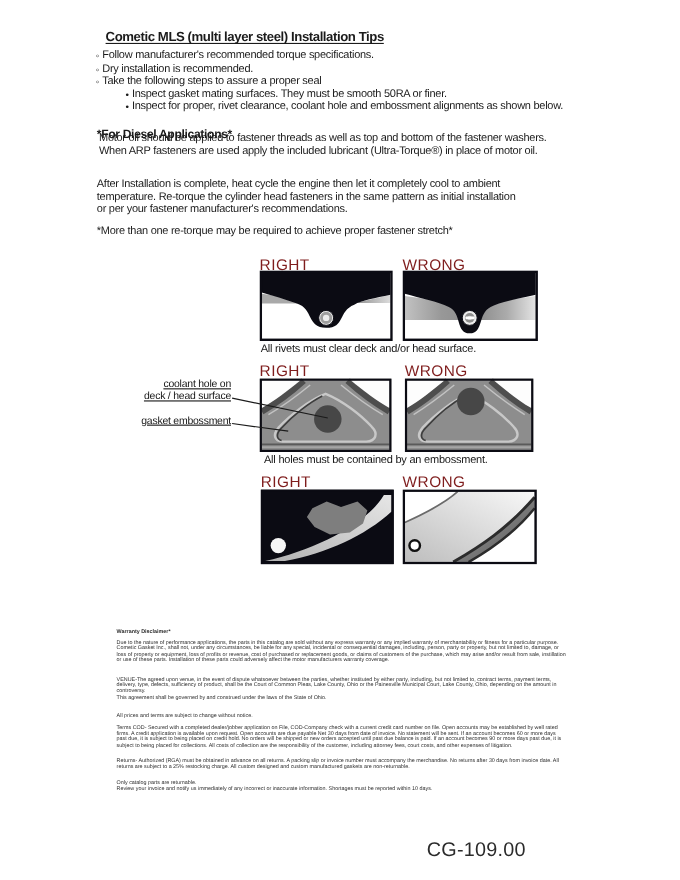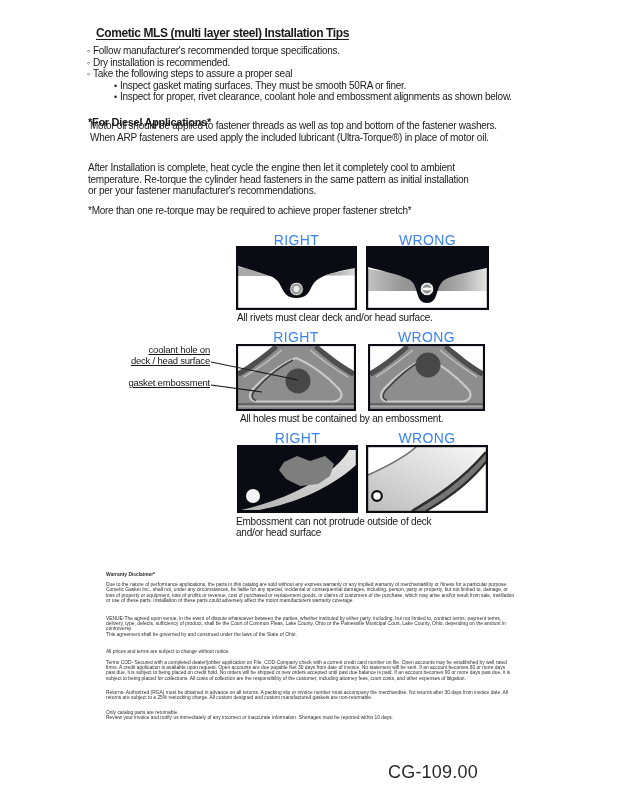--- a/index.html
+++ b/index.html
@@ -6,21 +6,21 @@
   .page{position:relative;width:618px;height:800px;background:#ffffff;overflow:hidden;
         font-family:"Liberation Sans","DejaVu Sans",sans-serif;color:#1b1b1b;padding-left:40px;}
   .abs{position:absolute;}
   .title{left:96px;top:26px;font-size:12px;font-weight:bold;letter-spacing:-0.4px;
          text-decoration:underline;text-underline-offset:2px;margin:0;white-space:nowrap;}
   .tip{display:flex;align-items:flex-start;font-size:10px;letter-spacing:-0.25px;
        line-height:11.5px;white-space:nowrap;}
   .tip .mark{flex:0 0 auto;margin-right:3px;font-size:9px;position:relative;top:0.5px;}
   .h2{font-size:11px;font-weight:bold;letter-spacing:-0.3px;margin:0;white-space:nowrap;}
   .para{font-size:10px;letter-spacing:-0.25px;line-height:11.5px;width:452px;white-space:pre-line;}
-  .dlabel{font-size:14px;letter-spacing:0.4px;text-align:center;color:#3b82f6;}
+  .dlabel{font-size:14px;letter-spacing:0.4px;color:#7f1d1d;}
   .caption{font-size:10px;letter-spacing:-0.2px;line-height:11px;color:#161616;white-space:pre-line;}
   .callout{font-size:9.5px;line-height:10.8px;letter-spacing:-0.2px;text-align:right;
            width:104px;white-space:pre-line;color:#161616;text-decoration:underline;}
   .dbox{display:block;}
   .warranty{left:106px;top:572px;width:409px;font-size:4.9px;line-height:5.2px;
             letter-spacing:0;color:#2e2e2e;}
   .warranty .whead{font-weight:bold;margin:0 0 5px 0;}
   .warranty p{margin:0;white-space:pre-line;}
   .warranty p:nth-of-type(1){margin-bottom:13px;}
   .warranty p:nth-of-type(2){margin-bottom:12px;}
@@ -186,22 +186,20 @@
     </defs>
     <path d="M2,30 C22,21 40,11 50,2 L118,2 L120,7 C95,36 70,52 46,66 L2,66 Z" fill="url(#g3wa)"></path>
     <path d="M120,7 C95,36 70,52 46,66 L60,66 C88,50 108,32 120,17 Z" fill="url(#g3wb)"></path>
     <path d="M120,7 C95,36 70,52 46,66" stroke="#2c2c2c" stroke-width="2.6" fill="none"></path>
     <path d="M120,17 C108,32 88,50 60,66" stroke="#2c2c2c" stroke-width="2.2" fill="none"></path>
     <path d="M2,30 C22,21 40,11 50,2" stroke="#6a6a6a" stroke-width="1.6" fill="none"></path>
     <circle cx="11" cy="51" r="4.8" fill="#ffffff" stroke="#111111" stroke-width="2.2"></circle>
     <rect x="1" y="1" width="120" height="66" fill="none" stroke="#0b0b13" stroke-width="2.4"></rect>
   </svg>
 
-  <div class="abs caption" style="left:236px;top:516px">Embossment can not protrude outside of deck
-and/or head surface</div>
 
   <div class="abs warranty">
     <div class="whead">Warranty Disclaimer*</div>
     <p>Due to the nature of performance applications, the parts in this catalog are sold without any express warranty or any implied warranty of merchantability or fitness for a particular purpose.  Cometic Gasket Inc., shall not, under any circumstances, be liable for any special, incidental or consequential damages, including, person, party or property, but not limited to, damage, or loss of property or equipment, loss of profits or revenue, cost of purchased or replacement goods, or claims of customers of the purchase, which may arise and/or result from sale, instillation or use of these parts.  Installation of these parts could adversely affect the motor manufacturers warranty coverage.</p>
     <p>VENUE-The agreed upon venue, in the event of dispute whatsoever between the parties, whether instituted by either party, including, but not limited to, contract terms, payment terms, delivery, type, defects, sufficiency of product, shall be the Court of Common Pleas, Lake County, Ohio or the Painesville Municipal Court, Lake County, Ohio, depending on the amount in controversy.
 This agreement shall be governed by and construed under the laws of the State of Ohio.</p>
     <p>All prices and terms are subject to change without notice.</p>
     <p>Terms COD- Secured with a completed dealer/jobber application on File, COD-Company check with a current credit card number on file.  Open accounts may be established by well rated firms.  A credit application is available upon request.  Open accounts are due payable Net 30 days from date of invoice.  No statement will be sent.  If an account becomes 60 or more days past due, it is subject to being placed on credit hold.  No orders will be shipped or new orders accepted until past due balance is paid.  If an account becomes 90 or more days past due, it is subject to being placed for collections.  All costs of collection are the responsibility of the customer, including attorney fees, court costs, and other expenses of litigation.</p>
     <p>Returns- Authorized (RGA) must be obtained in advance on all returns.  A packing slip or invoice number must accompany the merchandise.  No returns after 30 days from invoice date.  All returns are subject to a 25% restocking charge.  All custom designed and custom manufactured gaskets are non-returnable.</p>
     <p>Only catalog parts are returnable.

